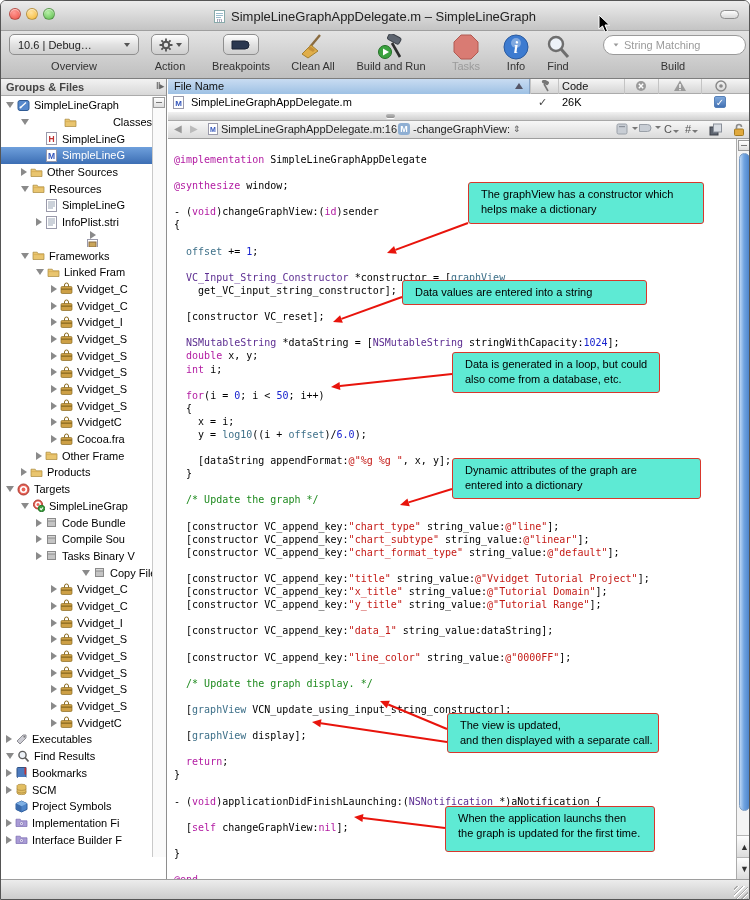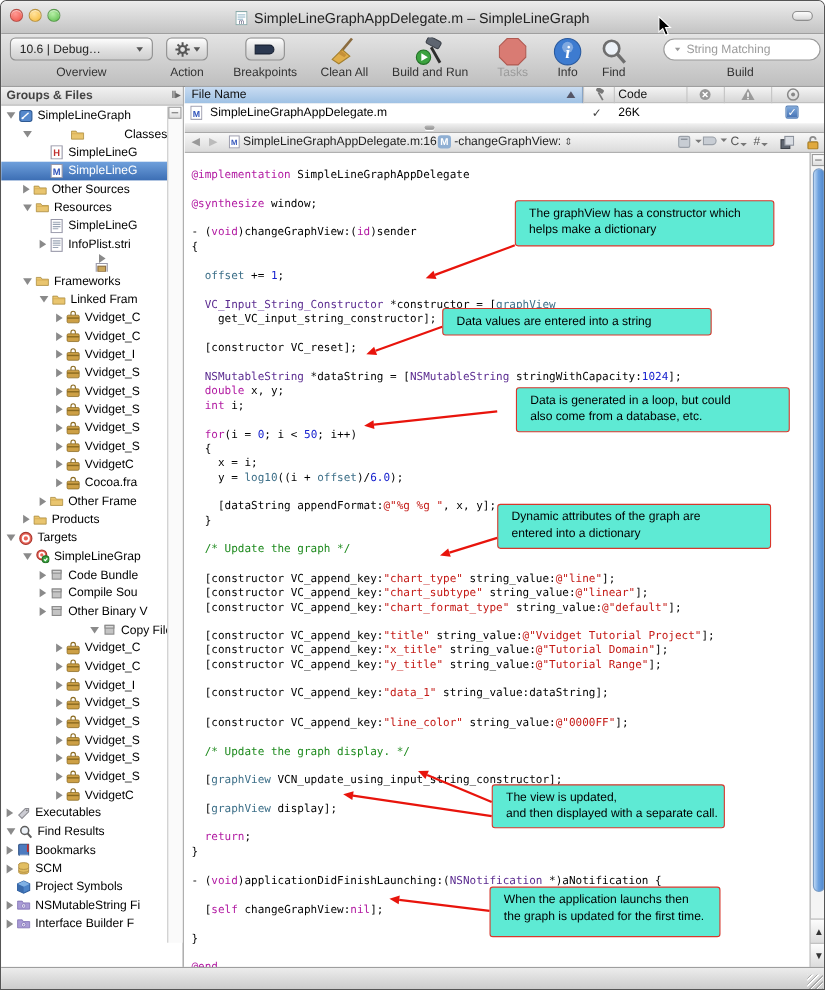--- a/index.html
+++ b/index.html
@@ -477,21 +477,21 @@
               <rect x="2.5" y="2.5" width="8" height="2.5" fill="#D8D8D8" stroke="#8A8A8A"></rect>
             </svg>
             <span>Compile Sou</span>
           </div>
           <div class="tree-row" style="padding-left: 35px;">
             <span class="disc closed"></span>
             <svg class="tree-icon" width="13" height="13" viewBox="0 0 13 13">
               <rect x="2.5" y="2.5" width="8" height="8" fill="#C4C4C4" stroke="#8A8A8A"></rect>
               <rect x="2.5" y="2.5" width="8" height="2.5" fill="#D8D8D8" stroke="#8A8A8A"></rect>
             </svg>
-            <span>Other Binary V</span>
+            <span>Tasks Binary V</span>
           </div>
           <div class="tree-row" style="padding-left: 35px; margin-left: 46px;">
             <span class="disc open"></span>
             <svg class="tree-icon" width="13" height="13" viewBox="0 0 13 13">
               <rect x="2.5" y="2.5" width="8" height="8" fill="#C4C4C4" stroke="#8A8A8A"></rect>
               <rect x="2.5" y="2.5" width="8" height="2.5" fill="#D8D8D8" stroke="#8A8A8A"></rect>
             </svg>
             <span>Copy Files (9</span>
           </div>
           <div class="tree-row" style="padding-left: 50px;">
@@ -618,21 +618,21 @@
             </svg>
             <span>Project Symbols</span>
           </div>
           <div class="tree-row" style="padding-left: 5px;">
             <span class="disc closed"></span>
             <svg class="tree-icon" width="13" height="13" viewBox="0 0 13 13">
               <path d="M1 4.2 L1 10.5 L12 10.5 L12 4.8 L6.2 4.8 L5.2 3.2 L1 3.2 Z" fill="#A99BD6" stroke="#7A6BB0" stroke-width=".7"></path>
               <circle cx="6.5" cy="7.6" r="2" fill="#E4E0F2" stroke="#7A6BB0" stroke-width=".6"></circle>
               <circle cx="6.5" cy="7.6" r=".7" fill="#7A6BB0"></circle>
             </svg>
-            <span>NSMutableString Fi</span>
+            <span>Implementation Fi</span>
           </div>
           <div class="tree-row" style="padding-left: 5px;">
             <span class="disc closed"></span>
             <svg class="tree-icon" width="13" height="13" viewBox="0 0 13 13">
               <path d="M1 4.2 L1 10.5 L12 10.5 L12 4.8 L6.2 4.8 L5.2 3.2 L1 3.2 Z" fill="#A99BD6" stroke="#7A6BB0" stroke-width=".7"></path>
               <circle cx="6.5" cy="7.6" r="2" fill="#E4E0F2" stroke="#7A6BB0" stroke-width=".6"></circle>
               <circle cx="6.5" cy="7.6" r=".7" fill="#7A6BB0"></circle>
             </svg>
             <span>Interface Builder F</span>
           </div>
@@ -772,21 +772,21 @@
           <polygon points="186,678 194.4549367664594,683.0511428682203 195.4149811992961,675.1089571056623" fill="#E8140C"></polygon>
         </svg>
       <div id="callouts">
           <div class="callout" style="left: 300px; top: 43px; width: 236px; min-height: 42px;">
             <div>The graphView has a constructor which</div>
             <div>helps make a dictionary</div>
           </div>
           <div class="callout" style="left: 234px; top: 141px; width: 245px; min-height: 23px;">
             <div>Data values are entered into a string</div>
           </div>
-          <div class="callout" style="left: 284px; top: 213px; width: 249px; min-height: 41px; margin-left: 17px;">
+          <div class="callout" style="left: 284px; top: 213px; width: 208px; min-height: 41px;">
             <div>Data is generated in a loop, but could</div>
             <div>also come from a database, etc.</div>
           </div>
           <div class="callout" style="left: 284px; top: 319px; width: 249px; min-height: 41px;">
             <div>Dynamic attributes of the graph are</div>
             <div>entered into a dictionary</div>
           </div>
           <div class="callout" style="left: 279px; top: 574px; width: 212px; min-height: 40px;">
             <div>The view is updated,</div>
             <div>and then displayed with a separate call.</div>

